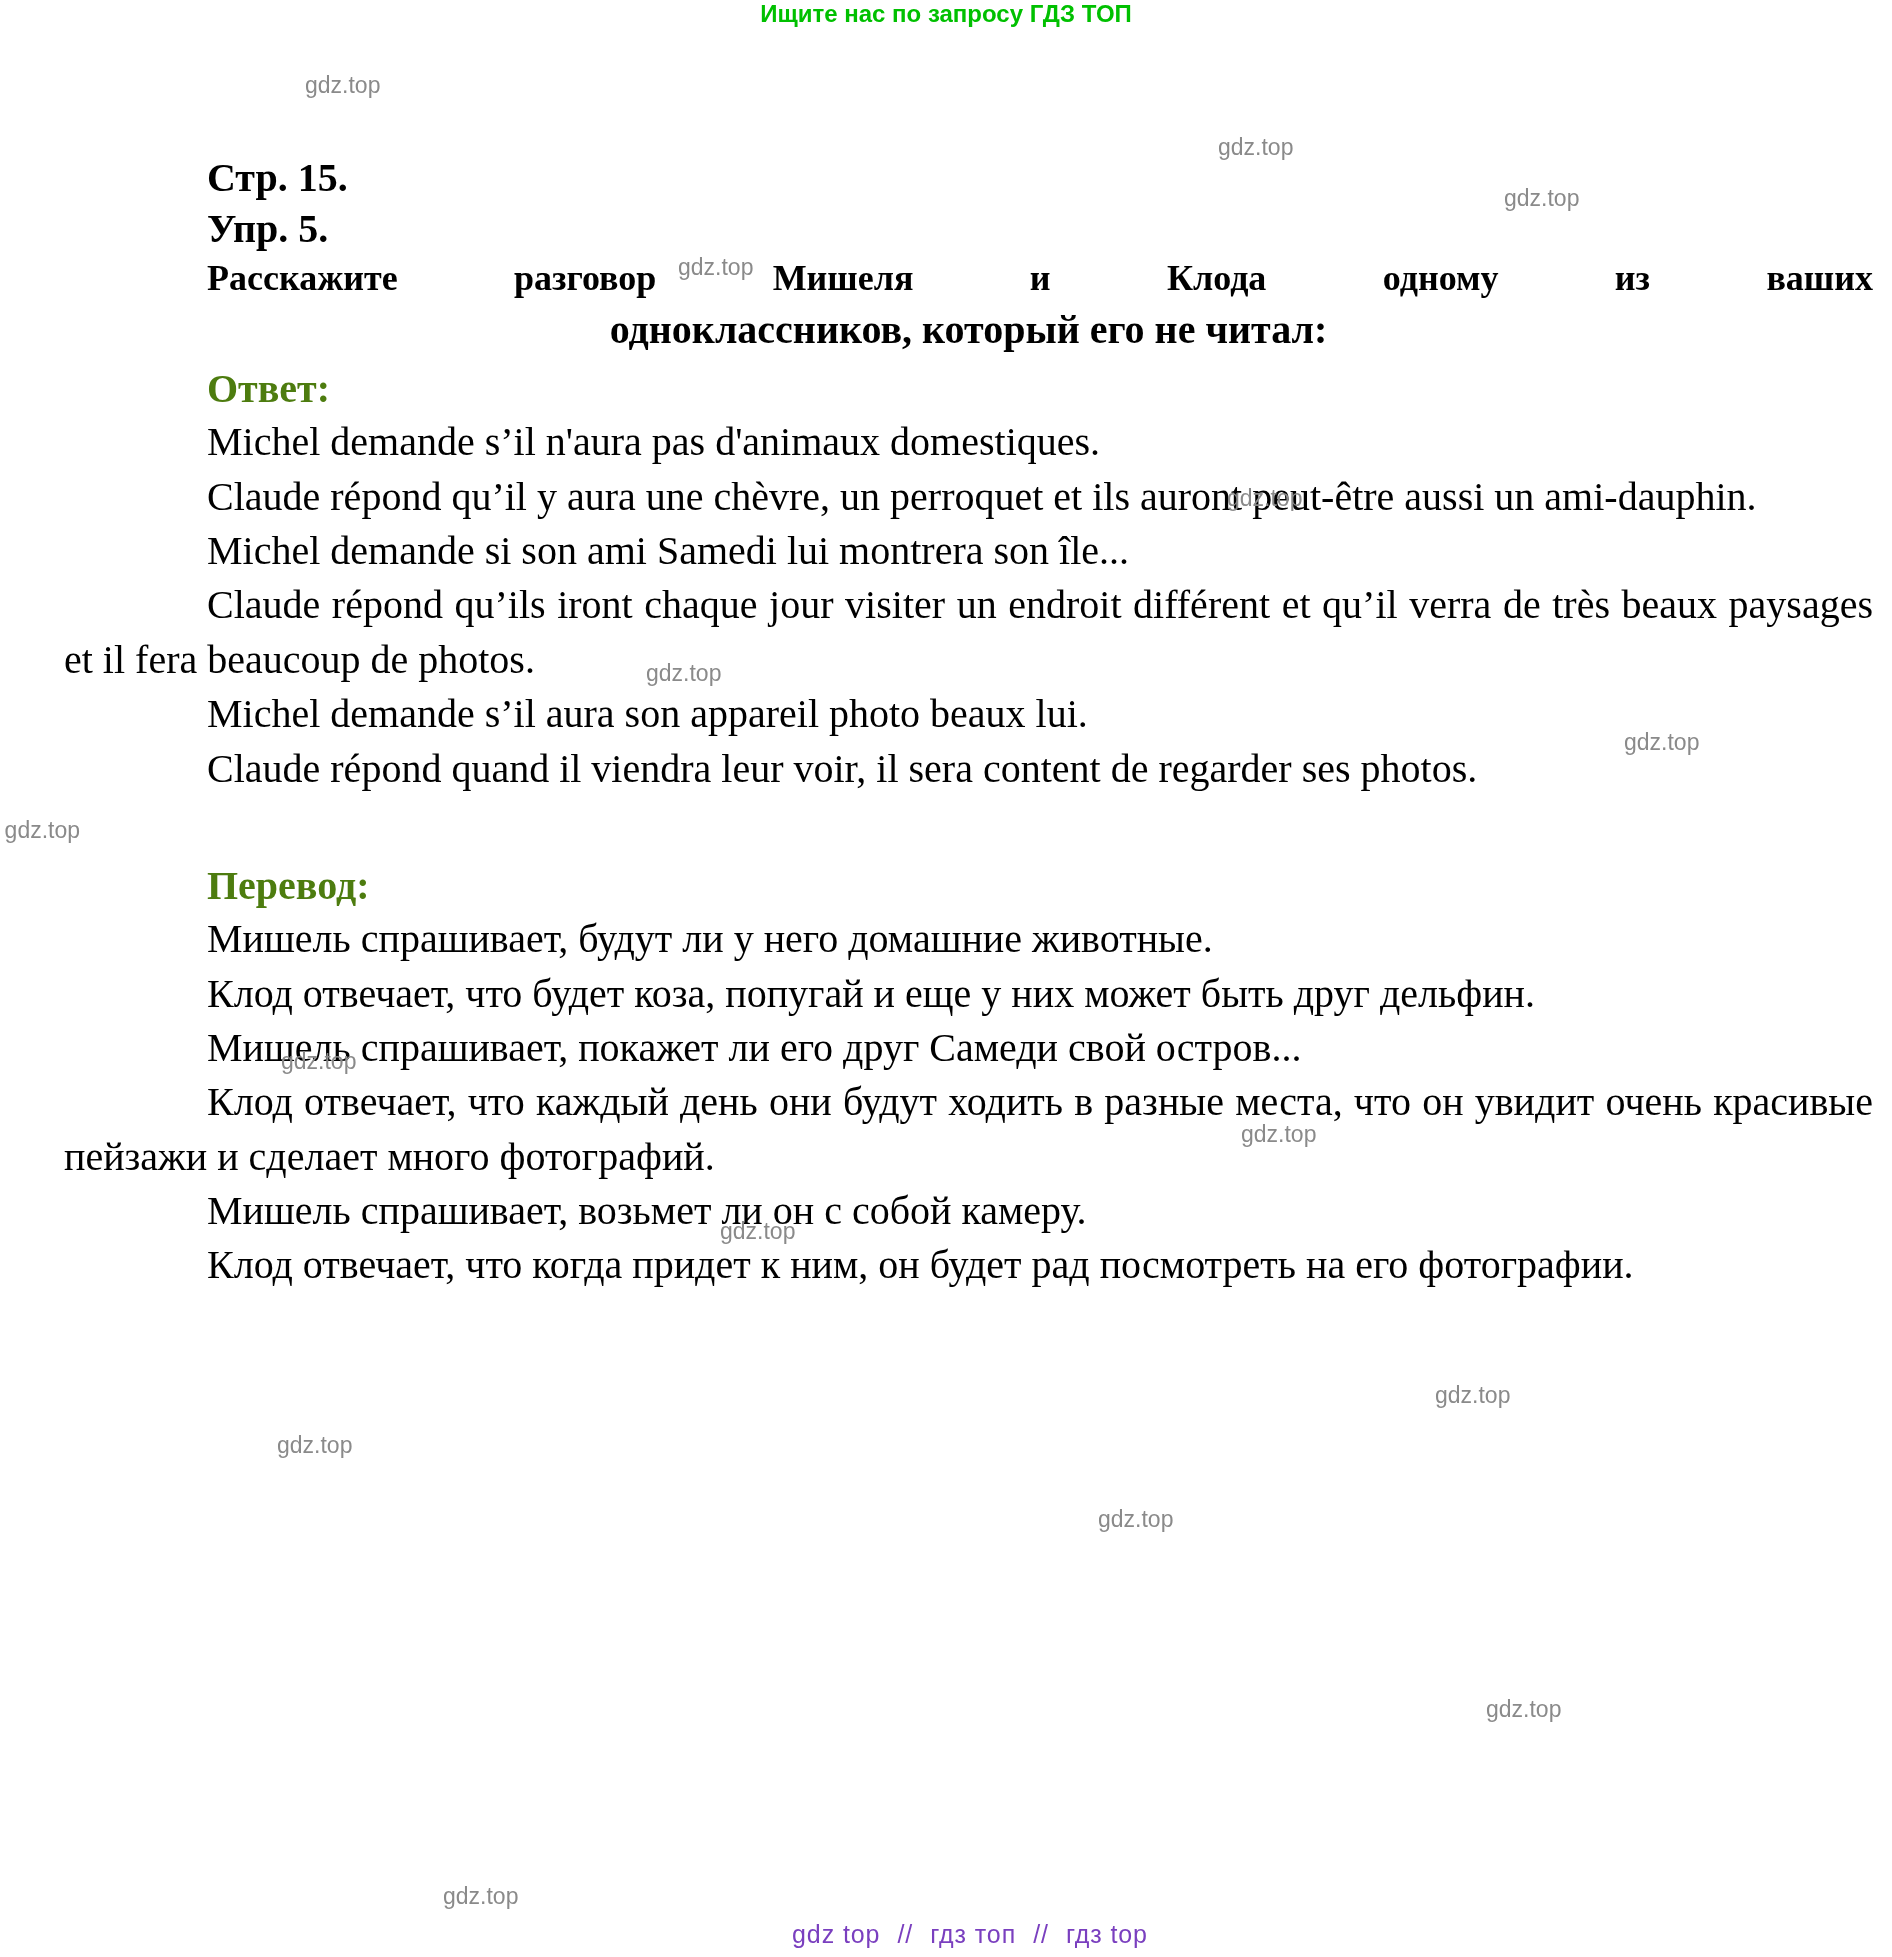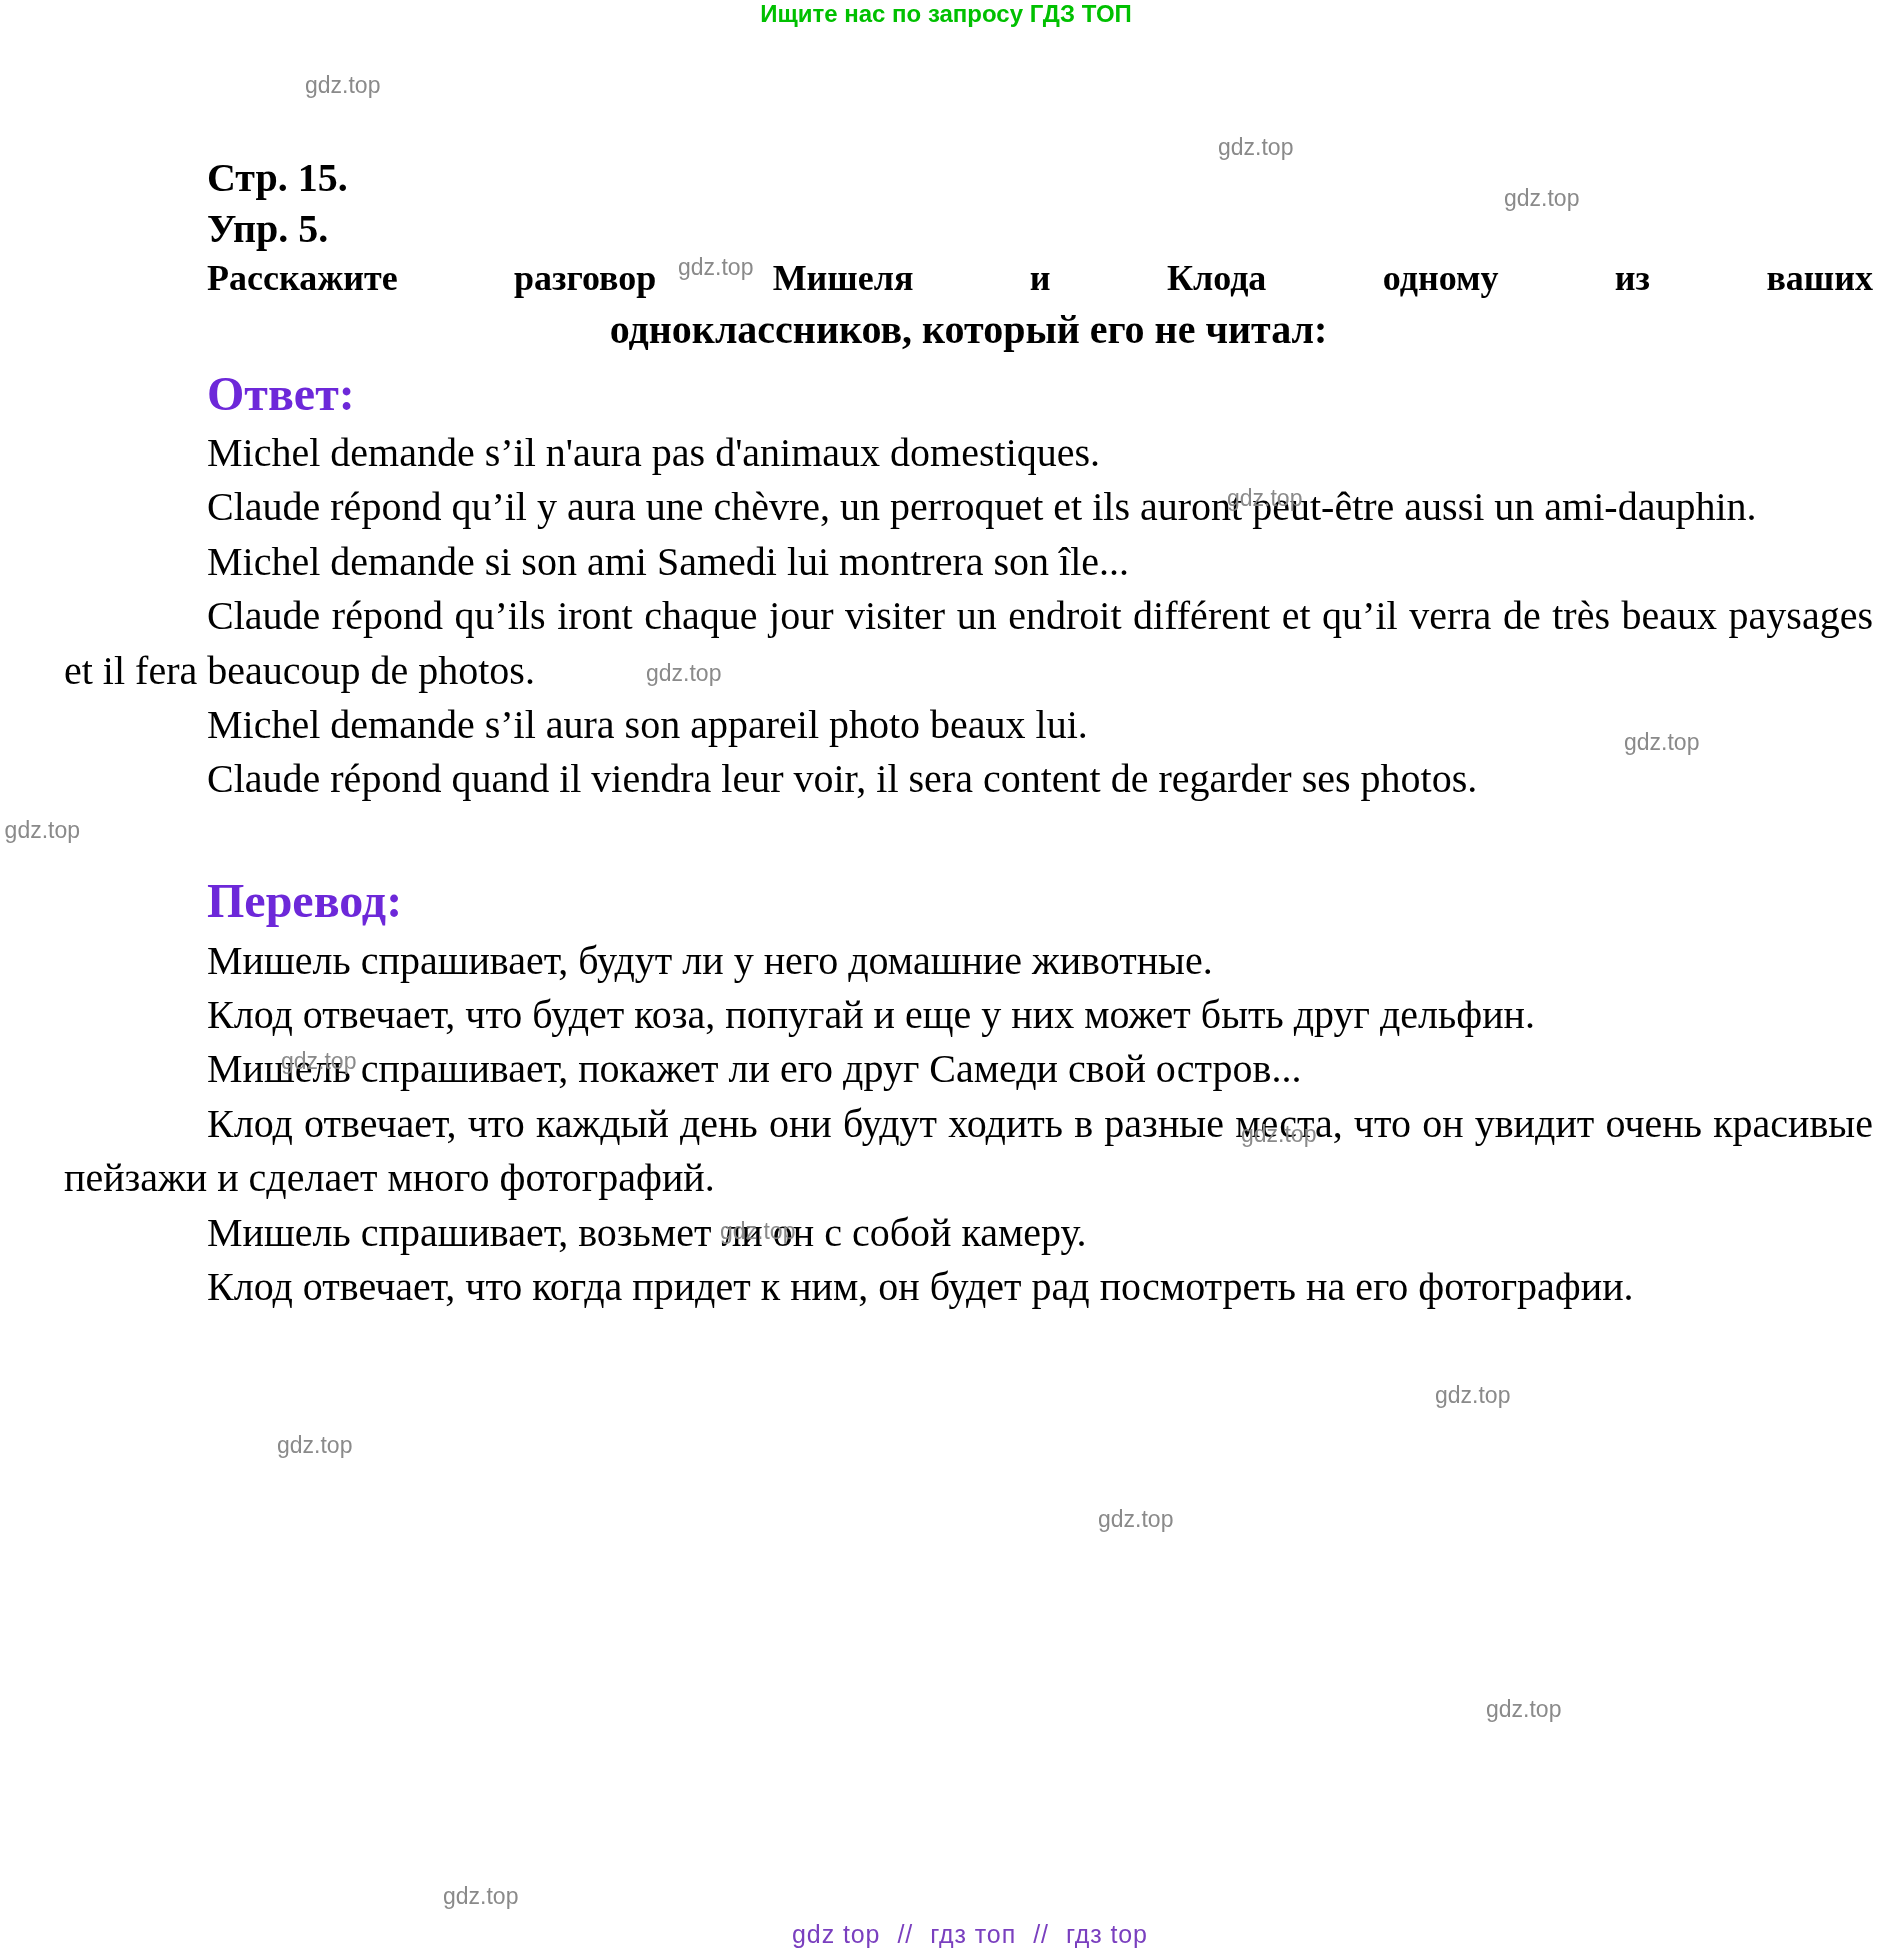--- a/index.html
+++ b/index.html
@@ -59,24 +59,24 @@
   }
   .bold-block-last {
     font-weight: bold;
     font-size: 40px;
     line-height: 1.34;
     text-align: center;
     color: #000;
   }
   .label {
     font-weight: bold;
-    font-size: 48px;
+    font-size: 40px;
     line-height: 1.34;
     margin-left: 143px;
-    color: #6d28d9;
+    color: #4d7c0f;
     margin-top: 5.5px;
   }
   p.para {
     font-size: 40px;
     line-height: 1.36;
     margin: 0;
     text-align: justify;
     text-align-last: left;
     color: #000;
     text-indent: 143px;

